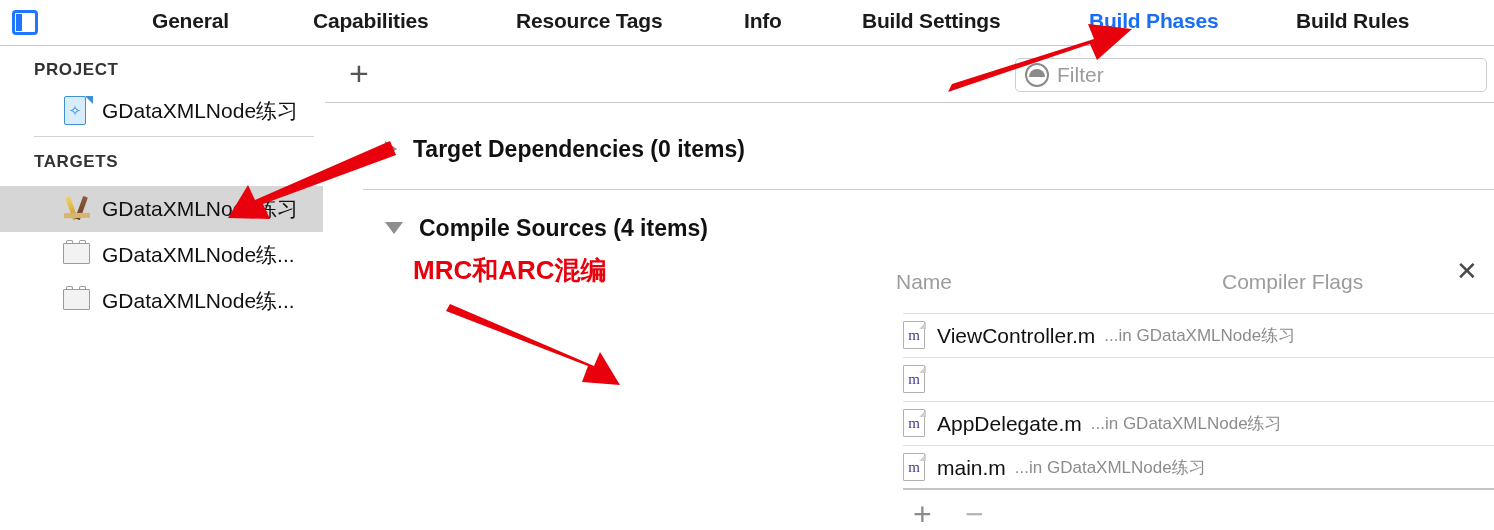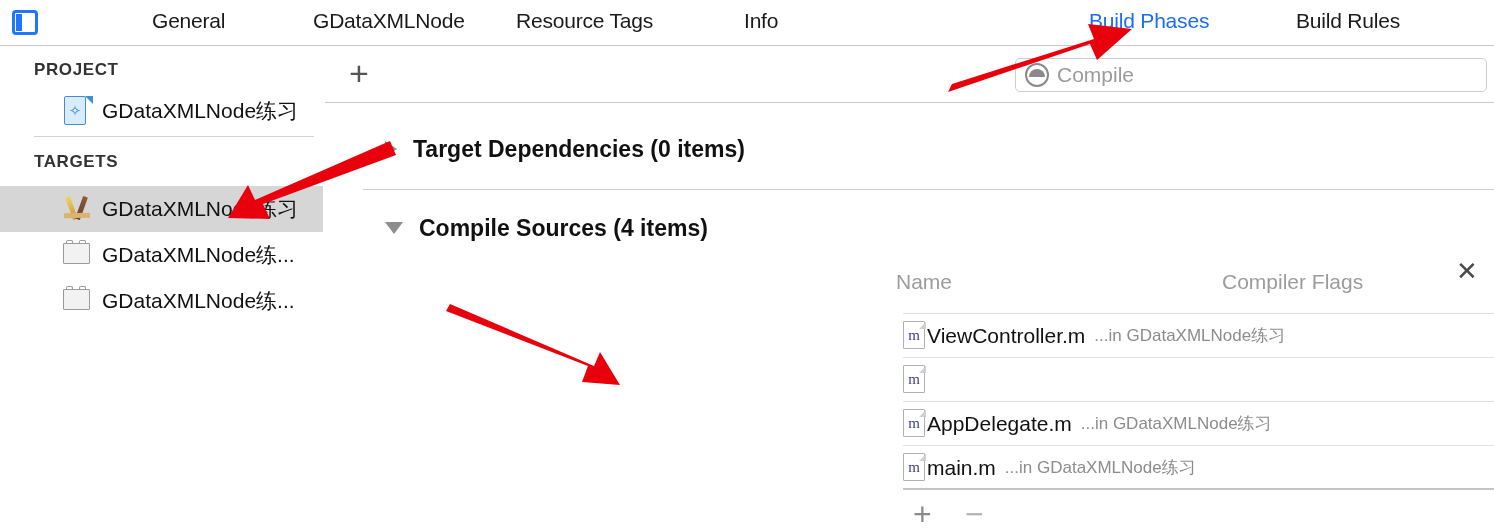--- a/index.html
+++ b/index.html
@@ -22,21 +22,21 @@
     width: 26px; height: 25px;
     border: 3px solid #2176ff; border-radius: 4px;
     background: #ffffff;
   }
   #sidebar-toggle .pane {
     position: absolute; left: 1px; top: 1px; width: 6px; height: 17px;
     background: #2176ff;
   }
   .tab {
     position: absolute; top: 9px;
-    font-size: 21px; font-weight: normal; color: #1a1a1a;
+    font-size: 21px; font-weight: bold; color: #1a1a1a;
     white-space: nowrap; letter-spacing: -0.2px;
   }
   .tab.active { color: #1a6ef5; }
 
   
   #sidebar {
     position: absolute; left: 0; top: 46px; width: 368px; height: 484px;
     background: #ffffff;
     border-right: 1px solid #c0c0c0;
     text-decoration: underline;
@@ -192,21 +192,21 @@
   .m-icon .corner {
     position: absolute; right: 1px; top: 1px; width: 0; height: 0;
     border-left: 7px solid transparent; border-bottom: 7px solid #cfcfcf;
   }
   .m-icon .letter {
     position: absolute; left: 0; top: 6px; width: 22px;
     text-align: center; font-family: "Liberation Serif", serif;
     font-size: 15px; color: #3b3b8f;
   }
   .file-name {
-    font-size: 21px; color: #111; white-space: nowrap;
+    margin-left: 10px; font-size: 21px; color: #111; white-space: nowrap;
   }
   .file-loc {
     margin-left: 9px; font-size: 17px; color: #8c8c8c; white-space: nowrap;
   }
   #list-bottom-rule {
     position: absolute; left: 578px; top: 442px; width: 916px; height: 2px;
     background: #c4c4c4;
   }
   #footer-add {
     position: absolute; left: 588px; top: 452px;
@@ -232,23 +232,24 @@
 <body>
 
 <div id="root">
 
   <div id="tabbar">
     <div id="sidebar-toggle">
       <div class="pane"></div>
     </div>
 
     <div class="tab" style="left:152px">General</div>
-    <div class="tab" style="left:313px">GDataXMLNode</div>
+    <div class="tab" style="left:313px">Capabilities</div>
     <div class="tab" style="left:516px">Resource Tags</div>
     <div class="tab" style="left:744px">Info</div>
+    <div class="tab" style="left:862px">Build Settings</div>
     <div class="tab active" style="left:1089px">Build Phases</div>
     <div class="tab" style="left:1296px">Build Rules</div>
   </div>
 
   <div id="sidebar">
 
     <div class="side-header" style="top:14px">PROJECT</div>
 
     <div class="side-row" style="top:42px">
       <div class="row-icon icn-proj">
@@ -293,21 +294,21 @@
 
   <div id="main">
 
     <div id="toolbar">
       <div id="add-phase">+</div>
 
       <div id="filter-box">
         <div id="filter-icon">
           <div class="dome"></div>
         </div>
-        <div id="filter-placeholder">Compile</div>
+        <div id="filter-placeholder">Filter</div>
       </div>
     </div>
 
     <div class="phase-header" style="top:81px">
       <div class="tri collapsed"></div>
       <div class="phase-title">Target Dependencies (0 items)</div>
     </div>
     <div class="phase-rule" style="top:143px"></div>
 
     <div class="phase-header" style="top:160px">
@@ -371,14 +372,15 @@
 
     <g>
       <polygon points="390,141 255,200 248,185 228,218 270,219 263,204 396,155" fill="#e8000d"></polygon>
     </g>
 
     <g>
       <polygon points="446,311 588,366 582,382 620,385 600,352 594,366 450,304" fill="#e8000d"></polygon>
     </g>
   </svg>
 
+  <div id="annot-text">MRC和ARC混编</div>
 
 </div>
 
 </body></html>

